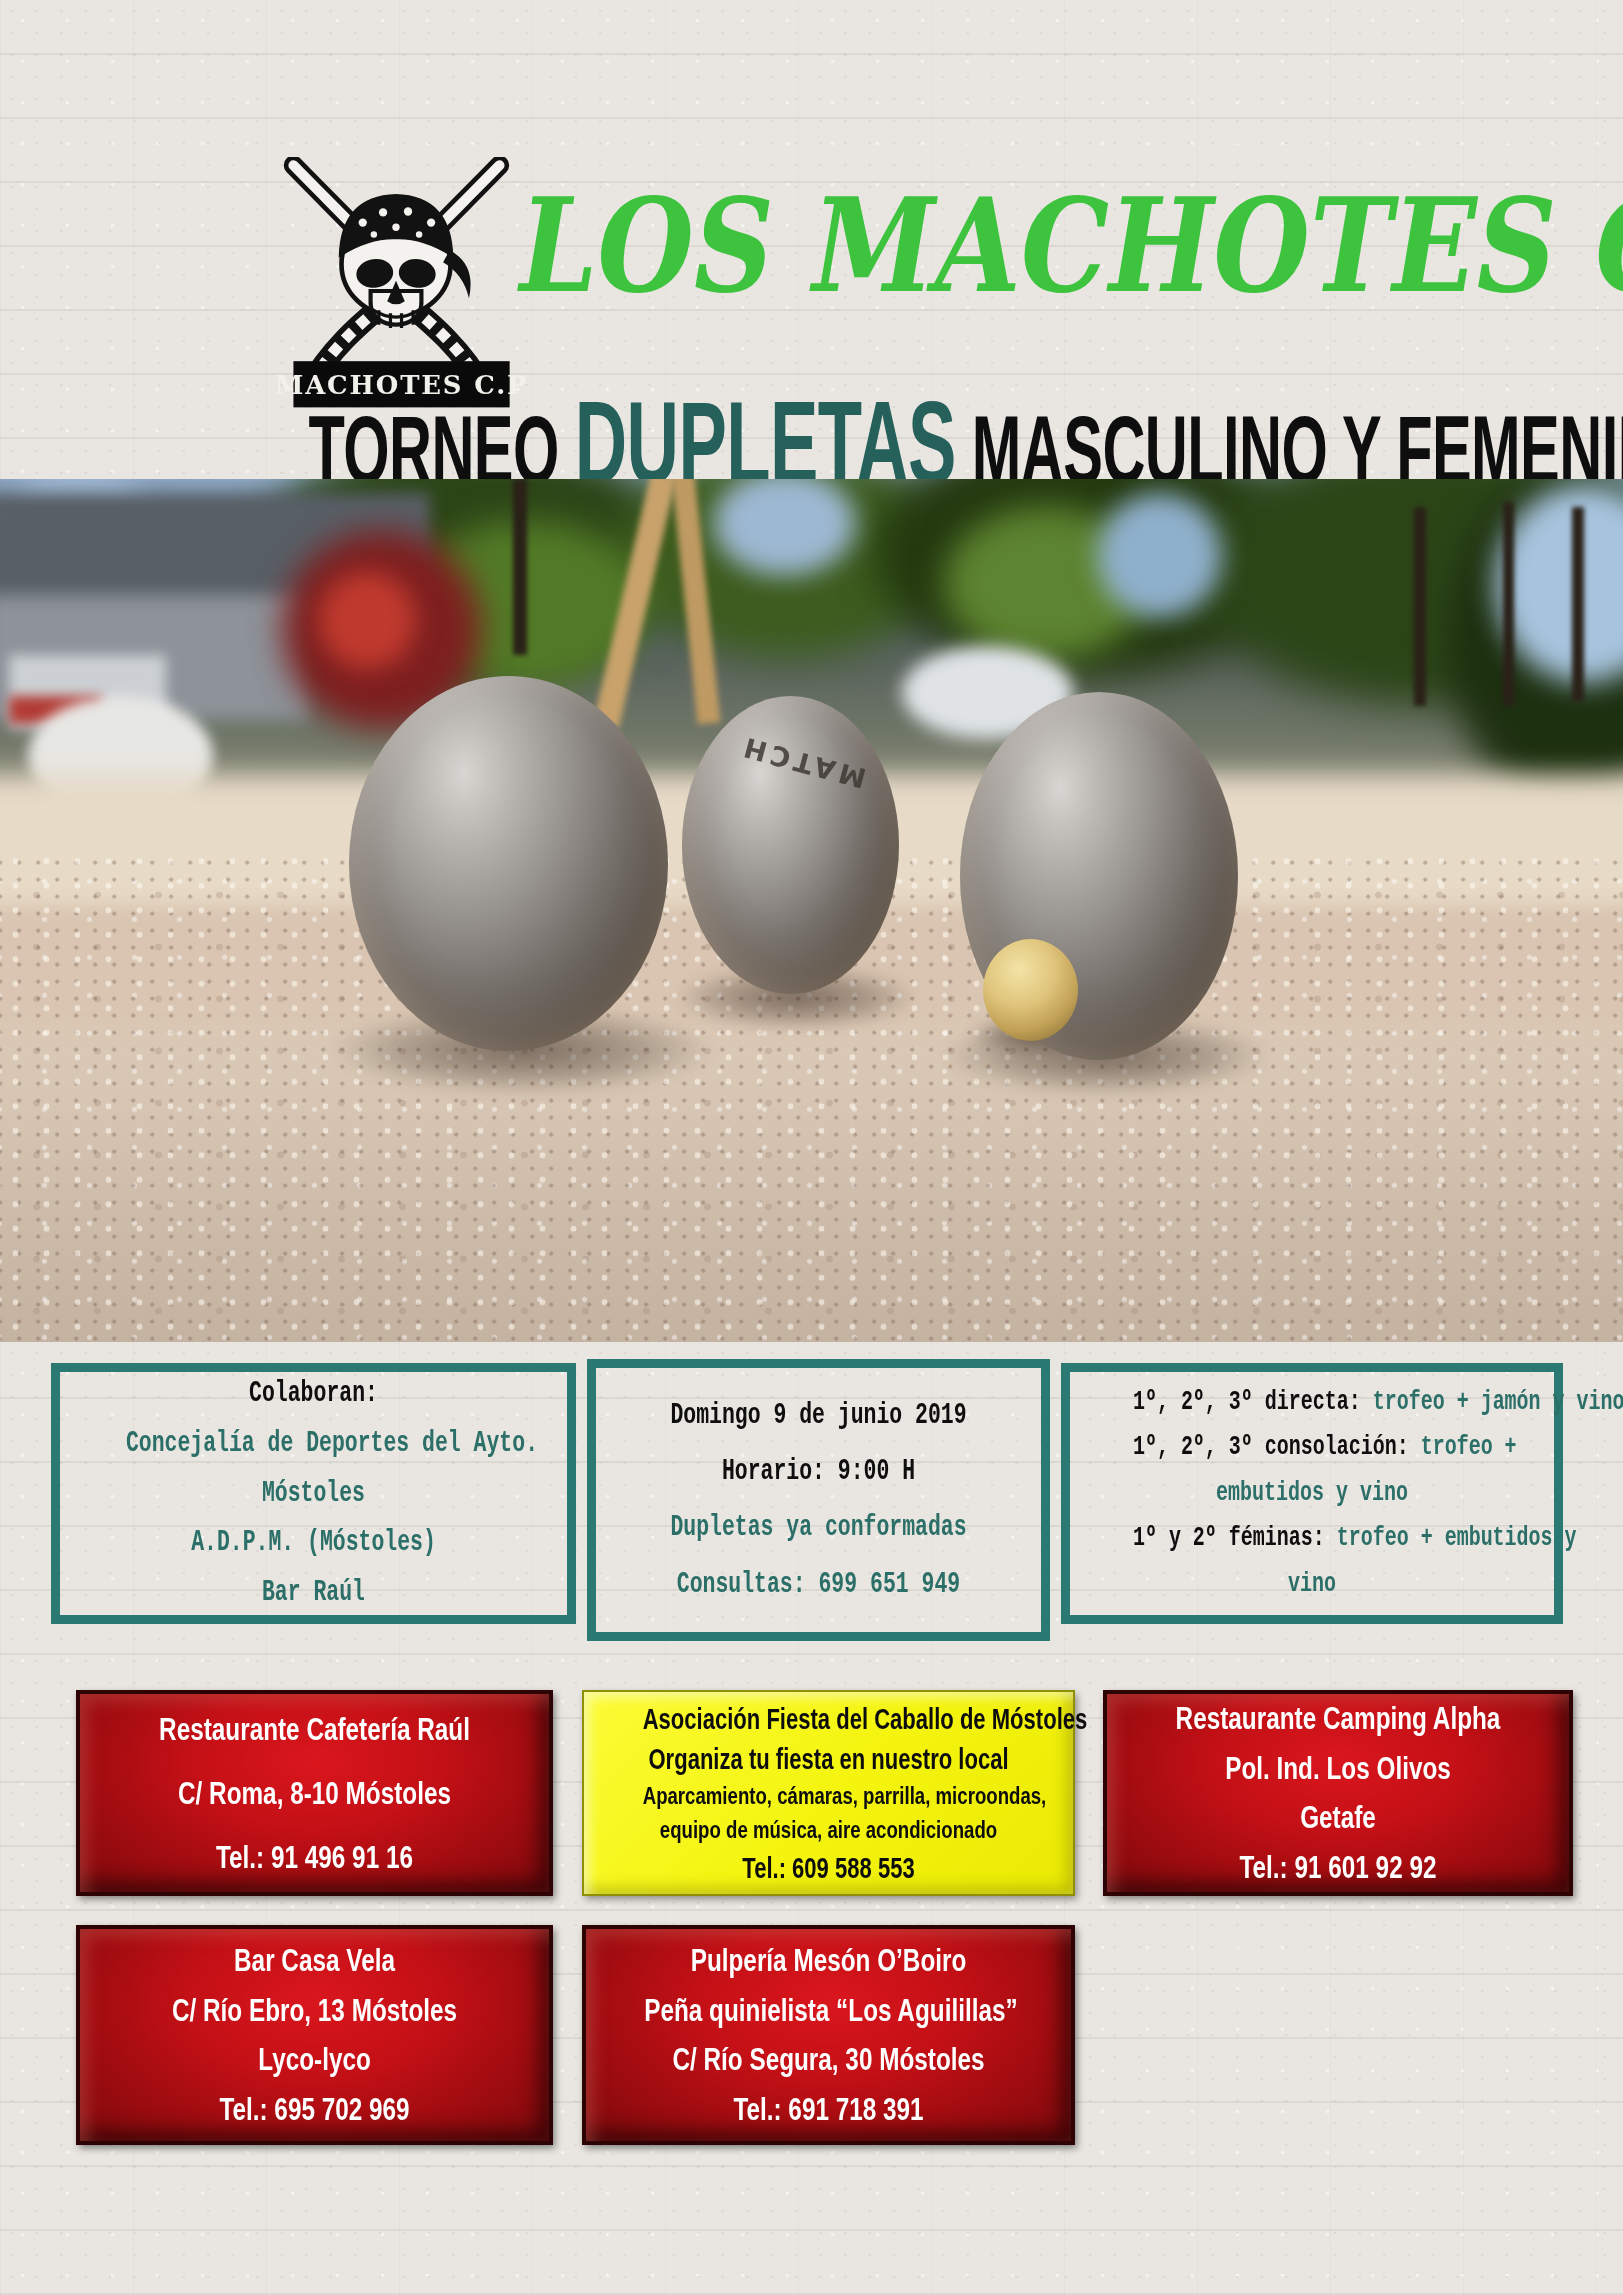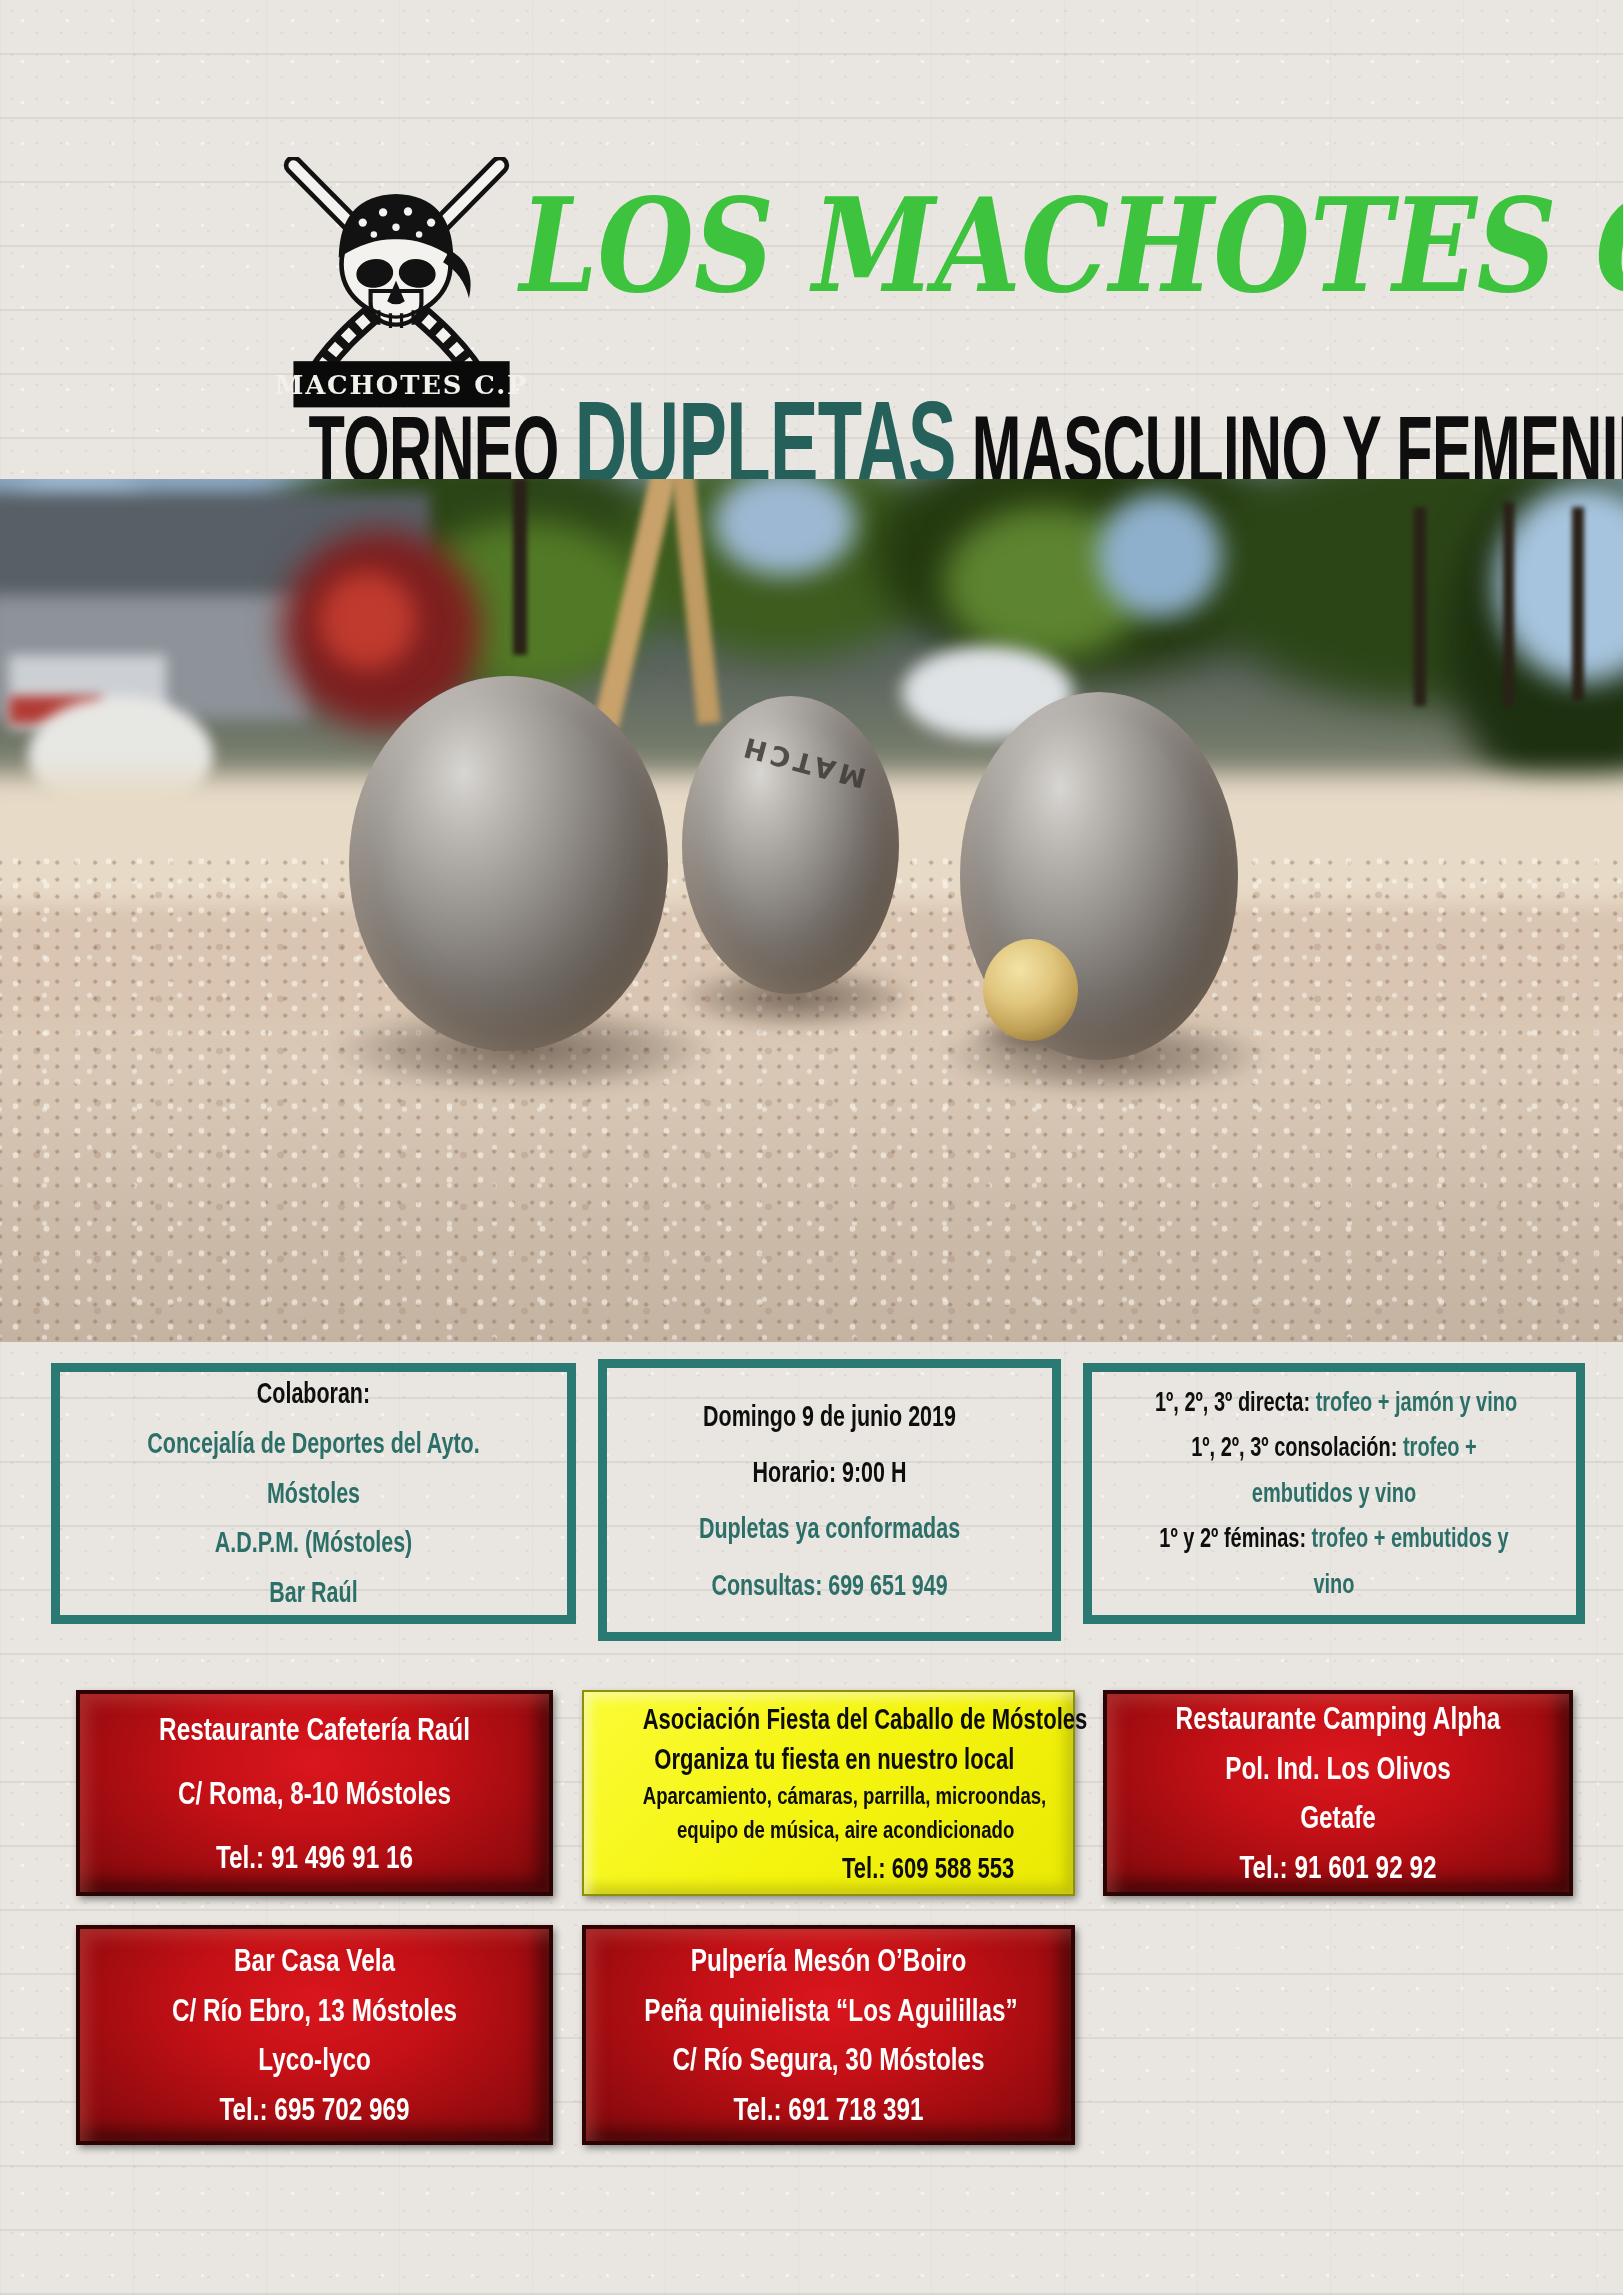--- a/index.html
+++ b/index.html
@@ -78,21 +78,21 @@
     background:radial-gradient(circle at 38% 30%, #f2e3a6 0%, #e0c57c 38%, #c0a055 66%, #93763c 88%, #6f5a2e 100%);
   }
   
   .info{position:relative;margin-top:0;height:160px;padding-top:1.9px;}
   .info .iline{
     text-align:center;white-space:nowrap;font-weight:bold;color:#0d0d0d;
     font-size:67px;line-height:0.79;letter-spacing:-0.9px;
     transform:scaleX(0.68);transform-origin:50% 50%;
   }
   
-  .tealrow{display:flex;justify-content:space-between;align-items:flex-start;margin:21px 39px 0 51px;}
+  .tealrow{display:flex;justify-content:space-between;align-items:flex-start;margin:21px 61px 0 51px;font-family:Liberation Mono, monospace;}
   .tbox{border:9.7px solid #2a7a73;box-sizing:border-box;text-align:center;
         display:flex;flex-direction:column;justify-content:center;}
   .tbox-1{width:525px;height:261px;}
   .tbox-2{width:463px;height:282px;margin-top:-3.7px;}
   .tbox-3{width:502px;height:261px;}
   .tline{white-space:nowrap;font-weight:bold;transform:scaleX(0.74);transform-origin:50% 50%;}
   .tbox-1 .tline{font-size:29px;line-height:1.72;}
   .tbox-2 .tline{font-size:29px;line-height:1.94;}
   .tbox-3 .tline{font-size:27px;line-height:1.68;}
   .tc-black{color:#0e0e0e;}
@@ -103,21 +103,20 @@
   .sbox{box-sizing:border-box;display:flex;flex-direction:column;justify-content:center;text-align:center;}
   .sbox-red{
     border:4.6px solid #2d0303;color:#ffffff;
     background:radial-gradient(ellipse at 50% 34%, #da161d 0%, #c31016 38%, #a00c10 68%, #7c090c 100%);
     box-shadow:inset 7.4px 7.4px 15.7px rgba(255,128,116,0.30), inset -9.3px -9.3px 20.4px rgba(0,0,0,0.55), 3.2px 4.2px 7.4px rgba(0,0,0,0.45);
   }
   .sbox-yellow{
     border:2.8px solid #8f8f06;color:#0d0d0d;
     background:linear-gradient(135deg,#fbfb36 0%,#f4f40e 52%,#e9e905 100%);
     box-shadow:inset 5.6px 5.6px 12px rgba(255,255,255,0.55), inset -6.5px -6.5px 14px rgba(138,138,0,0.45), 3.2px 4.2px 7.4px rgba(0,0,0,0.40);
-    text-align:right;
   }
   .sline{white-space:nowrap;font-weight:bold;transform:scaleX(0.76);transform-origin:50% 50%;}
   .sbox-red .sline{font-size:32px;line-height:1.55;}
   .sbox-yellow .sline{font-size:29px;line-height:1.38;}
   .sbox-yellow .sline.small{font-size:24.5px;line-height:1.40;}
   .sbox-red.lines-3 .sline{line-height:2.0;}
 </style>
 </head>
 <body>
 

